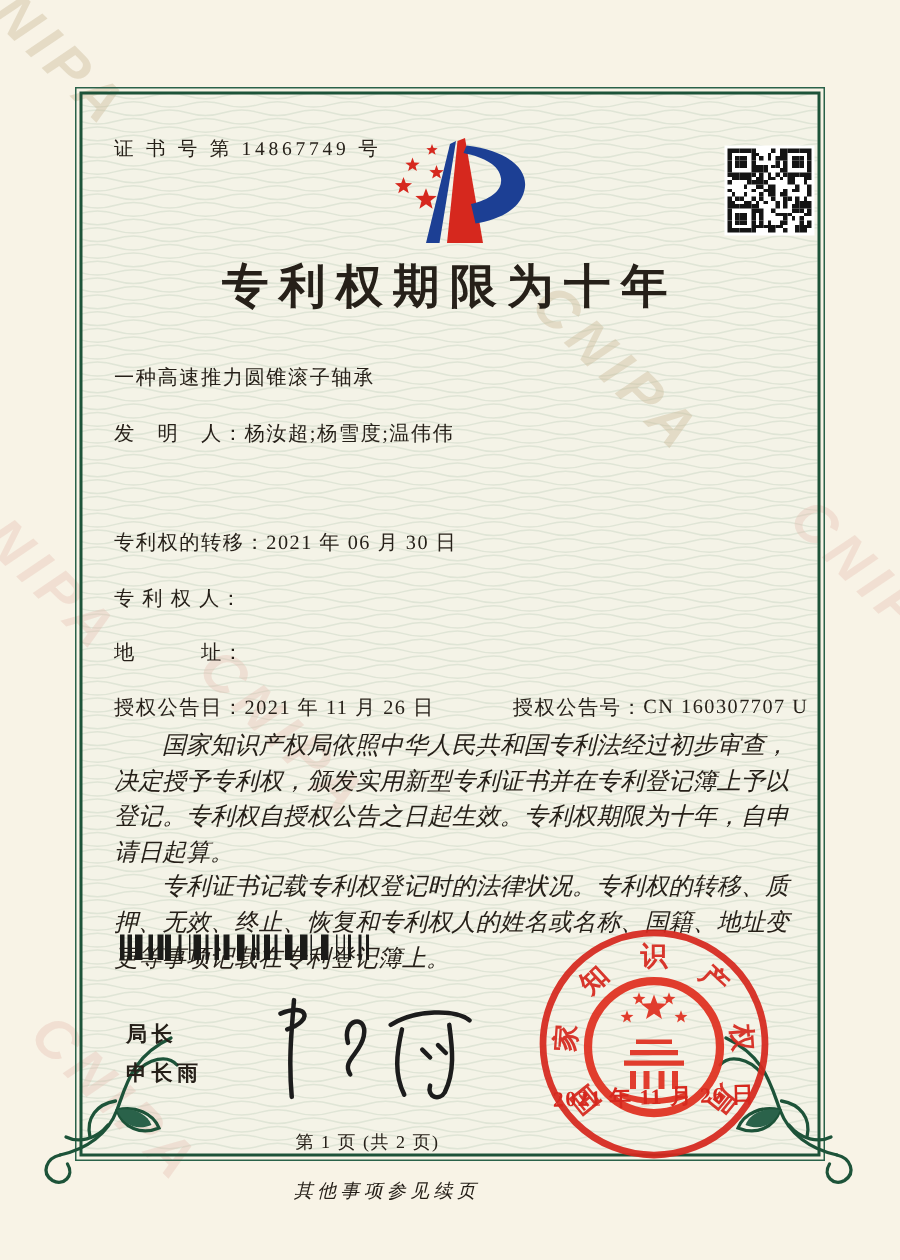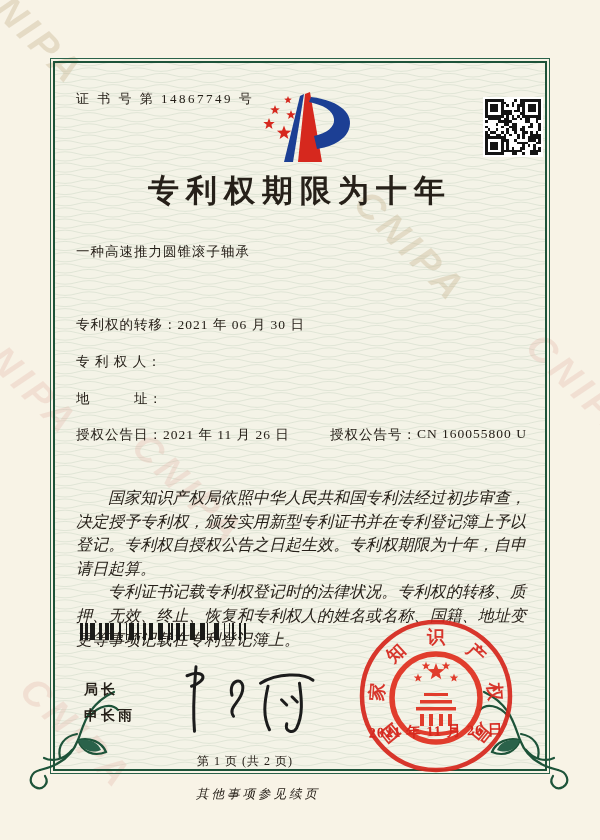--- a/index.html
+++ b/index.html
@@ -24,21 +24,21 @@
   .cert-no{position:absolute;left:76px;top:90px;font-size:13px;letter-spacing:2.5px;z-index:4}
   .logo{position:absolute;left:248px;top:88px;width:112px;height:78px;z-index:4}
   .qr{position:absolute;left:483px;top:97px;width:56px;height:56px;background:#fff;padding:2px;
       display:grid;grid-template-columns:repeat(21,1fr);grid-template-rows:repeat(21,1fr);z-index:4}
   .qr i.on{background:#141414}
   .title{position:absolute;left:0;top:170px;width:600px;margin:0;text-align:center;
          font-size:31px;font-weight:bold;letter-spacing:7px;z-index:4}
   .fields{position:absolute;left:76px;top:243px;width:452px;font-size:13.5px;letter-spacing:1px;z-index:4}
   .frow{height:36.7px;display:flex;white-space:pre}
   .frow .lbl{flex:none}
-  .grant-right{margin-left:40px}
+  .grant-right{margin-left:52px}
   .paras{position:absolute;left:76px;top:486px;width:450px;font-size:16px;line-height:23.6px;
          text-align:justify;font-style:italic;z-index:4}
   .paras p{margin:0;text-indent:2em}
   .barcode{position:absolute;left:80px;top:623px;width:168px;height:17px;display:flex;z-index:4}
   .barcode i{display:block;height:100%}
   .signer{position:absolute;left:84px;top:676px;font-family:"Liberation Sans","DejaVu Sans",sans-serif;
           font-size:14px;font-weight:bold;letter-spacing:3px;line-height:26px;z-index:4}
   .signature{position:absolute;left:172px;top:655px;width:150px;height:85px;z-index:5}
   .seal{position:absolute;left:356px;top:616px;width:160px;height:160px;opacity:.93;z-index:5}
   .seal-date{position:absolute;left:352px;top:722px;width:168px;text-align:center;color:#d6281e;
@@ -671,36 +671,40 @@
     <i></i>
   </div>
 
 <h1 class="title">专利权期限为十年</h1>
 
 <div class="fields">
   <div class="frow">
     <span class="val">一种高速推力圆锥滚子轴承</span>
   </div>
   <div class="frow">
+    <span class="lbl">发　明　人：</span>
+    <span class="val">杨汝超;杨雪度;温伟伟</span>
+  </div>
+  <div class="frow">
   </div>
   <div class="frow">
     <span class="lbl">专利权的转移：</span>
     <span class="val">2021 年 06 月 30 日</span>
   </div>
   <div class="frow">
     <span class="lbl">专 利 权 人：</span>
   </div>
   <div class="frow">
     <span class="lbl">地　　　址：</span>
   </div>
   <div class="frow">
     <span class="lbl">授权公告日：</span>
     <span class="val">2021 年 11 月 26 日</span>
     <span class="lbl grant-right">授权公告号：</span>
-    <span class="val">CN 160055800 U</span>
+    <span class="val">CN 160307707 U</span>
   </div>
 </div>
 
 <div class="paras">
   <p>国家知识产权局依照中华人民共和国专利法经过初步审查，决定授予专利权，颁发实用新型专利证书并在专利登记簿上予以登记。专利权自授权公告之日起生效。专利权期限为十年，自申请日起算。</p>
   <p>专利证书记载专利权登记时的法律状况。专利权的转移、质押、无效、终止、恢复和专利权人的姓名或名称、国籍、地址变更等事项记载在专利登记簿上。</p>
 </div>
 
 <div class="barcode" id="barcode">
     <i style="width: 3.39px; background: rgb(27, 27, 24);"></i>

